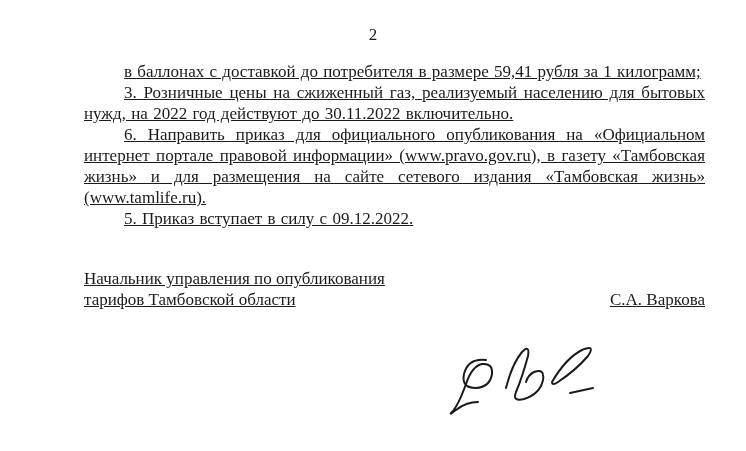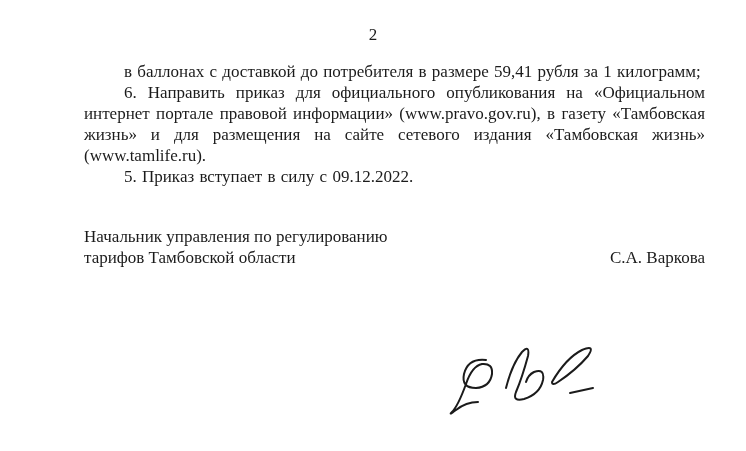--- a/index.html
+++ b/index.html
@@ -16,20 +16,21 @@
   }
   .page {
     position: relative;
     width: 746px;
     height: 451px;
     background: #ffffff;
   }
   .content {
     margin-left: 84px;
     margin-right: 41px; 
+    text-decoration: underline;
   }
   .page-number {
     padding-top: 24px;
     text-align: center;
     font-size: 17px;
     line-height: 21px;
   }
   .body-text {
     margin-top: 16px;
   }
@@ -73,26 +74,27 @@
 </head>
 <body>
 
 <div class="page">
 
   <div class="page-number">2</div>
 
   <div class="content">
     <div class="body-text">
       <p class="para">в баллонах с доставкой до потребителя в размере 59,41 рубля за 1 килограмм;</p>
+      <p class="para">3. Розничные цены на сжиженный газ, реализуемый населению для бытовых нужд, на 2022 год действуют до 30.11.2022 включительно.</p>
       <p class="para">6. Направить приказ для официального опубликования на «Официальном интернет портале правовой информации» (www.pravo.gov.ru), в газету «Тамбовская жизнь» и для размещения на сайте сетевого издания «Тамбовская жизнь» (www.tamlife.ru).</p>
       <p class="para">5. Приказ вступает в силу с 09.12.2022.</p>
     </div>
 
     <div class="sig-row">
-      <div class="sig-title">Начальник управления по регулированию тарифов Тамбовской области</div>
+      <div class="sig-title">Начальник управления по опубликования тарифов Тамбовской области</div>
       <div class="sig-name">С.А. Варкова</div>
     </div>
   </div>
 
   <svg class="signature-svg" viewBox="0 0 170 90" xmlns="http://www.w3.org/2000/svg" aria-hidden="true">
     <path d="M38,24 Q20,22 16,38 Q13,52 28,52 Q42,51 44,38 Q45,27 34,28 Q24,30 18,48 Q10,70 4,76 Q0,80 8,74 Q18,66 30,66"></path>
     <path d="M58,52 Q64,28 74,16 Q82,8 80,20 Q74,42 68,56 Q64,66 76,63 Q92,58 95,44 Q97,32 86,36 Q80,39 78,46"></path>
     <path d="M104,46 Q118,22 134,14 Q148,8 140,20 Q128,34 110,46 Q104,50 104,46"></path>
     <path d="M122,57 L145,52"></path>
   </svg>

